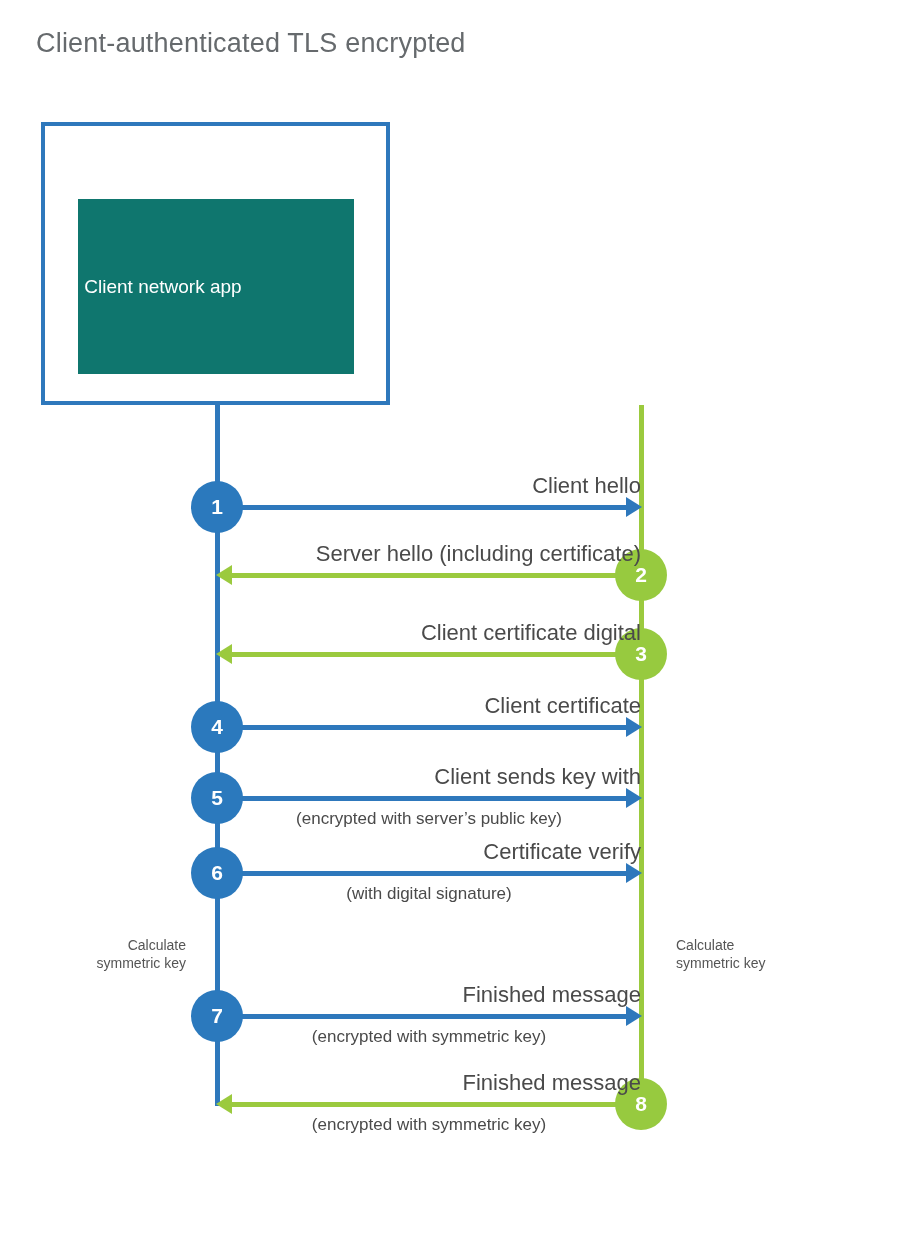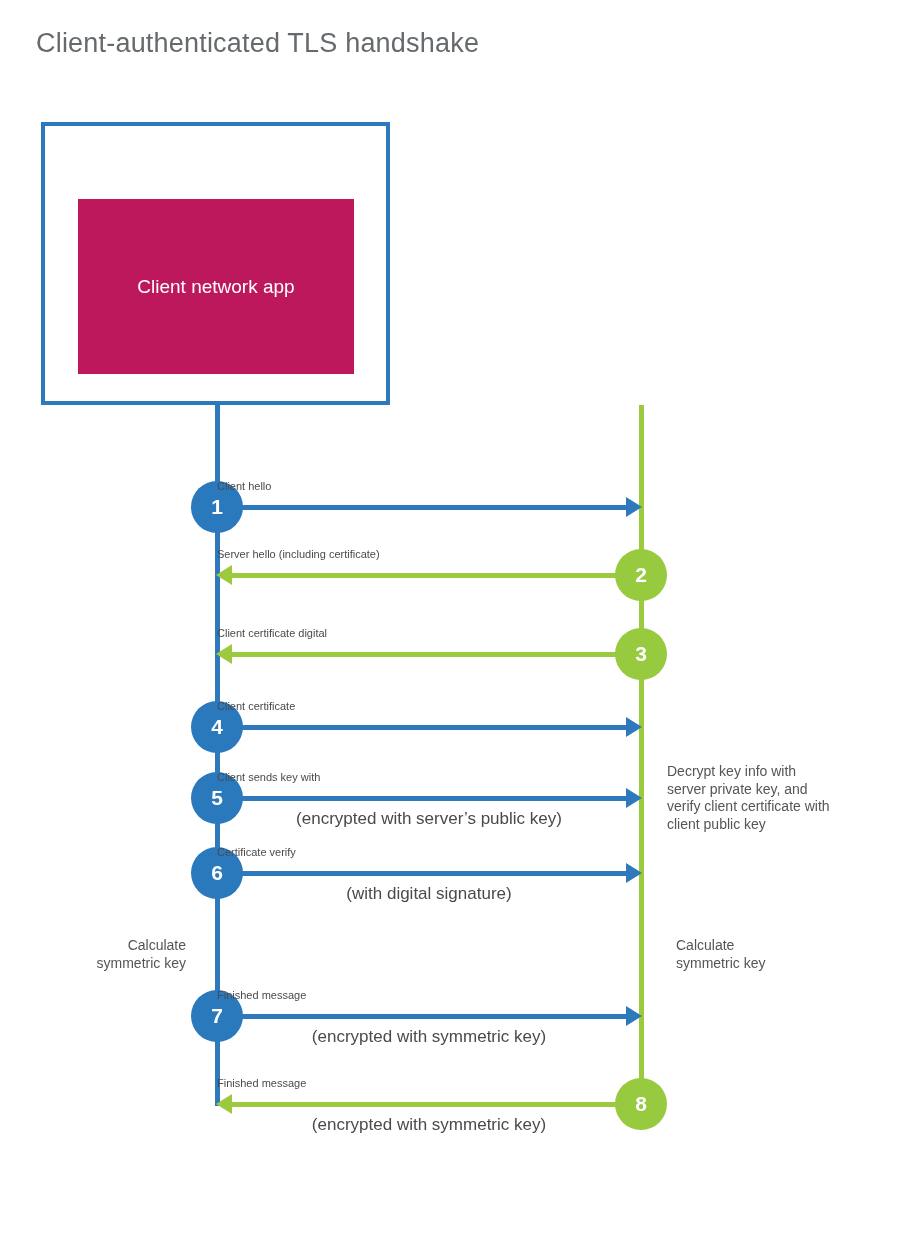--- a/index.html
+++ b/index.html
@@ -8,58 +8,58 @@
     font-family:"Liberation Sans","DejaVu Sans",sans-serif;
   }
   .abs{position:absolute;}
   
   .page-title{left:36px;top:28px;font-size:27px;font-weight:300;color:#666a6d;letter-spacing:.2px;}
   
   .actor-box{box-sizing:border-box;top:122px;height:283px;background:#fff;}
   .client-box{left:41px;width:349px;border:4px solid #2e78bc;}
   .server-box{left:430px;width:423px;border:4px solid #9bca3e;}
   .actor-title{display:block;text-align:center;margin-top:25px;font-size:19px;font-weight:bold;color:#3b3b3b;}
-  .client-app{position:absolute;left:33px;top:73px;width:276px;height:175px;background:#be185d;
-    display:flex;align-items:center;justify-content:center;text-align:center;}
+  .client-app{position:absolute;left:33px;top:73px;width:276px;height:175px;background:#0f766e;
+    display:flex;align-items:center;justify-content:flex-start;text-align:center;}
   .client-app span{color:#fff;font-size:19px;line-height:26px;width:170px;display:block;}
   .server-bar{position:absolute;left:40px;width:336px;height:48px;background:#afd682;
     display:flex;align-items:center;justify-content:center;}
   .server-bar span{color:#fff;font-size:19px;}
   .bar1{top:74px;height:49px;} .bar2{top:137px;} .bar3{top:198px;}
   
   .lifeline{width:5px;top:405px;}
   .lifeline.blue{left:215px;height:701px;background:#2e78bc;}
   .lifeline.green{left:639px;height:700px;background:#9bca3e;}
   
   .step{position:absolute;left:0;width:900px;height:0;}
   .hline{position:absolute;top:-2px;height:5px;}
   .hline.blue{background:#2e78bc;} .hline.green{background:#9bca3e;}
   .ah{position:absolute;top:-10px;width:0;height:0;border-top:10px solid transparent;border-bottom:10px solid transparent;}
   .ah.right{border-left:16px solid #2e78bc;}
   .ah.left{border-right:16px solid #9bca3e;}
   .badge{position:absolute;top:-26px;width:52px;height:52px;border-radius:50%;
     display:flex;align-items:center;justify-content:center;color:#fff;font-size:21px;font-weight:bold;}
   .badge.blue{left:191px;background:#2b79bd;}
   .badge.green{left:615px;background:#97ca3f;}
-  .msg-label{position:absolute;left:217px;width:424px;top:-32px;text-align:left;
-    font-size:11px;line-height:22px;color:#4a4a4a;}
+  .msg-label{position:absolute;left:217px;width:424px;top:-32px;text-align:right;
+    font-size:22px;line-height:22px;color:#4a4a4a;}
   .msg-sub{position:absolute;left:217px;width:424px;top:12px;text-align:center;
     font-size:17px;line-height:18px;color:#4a4a4a;}
   
   .note{font-size:14px;line-height:17.5px;color:#555;}
   .note-decrypt{left:667px;top:763px;width:170px;text-align:left;}
   .calc-left{left:78px;top:937px;width:108px;text-align:right;}
   .calc-right{left:676px;top:937px;width:108px;text-align:left;}
 </style>
 </head>
 <body>
 
 <div id="canvas">
 
-  <div class="abs page-title">Client-authenticated TLS handshake</div>
+  <div class="abs page-title">Client-authenticated TLS encrypted</div>
 
   <div class="abs actor-box client-box">
     <div class="client-app">
       <span>Client network app</span>
     </div>
   </div>
 
 
   <div class="abs lifeline blue"></div>
   <div class="abs lifeline green"></div>
@@ -133,17 +133,16 @@
   <div class="step" style="top:1104px">
     <div class="hline green" style="left:232px;width:409px"></div>
     <div class="ah left" style="left:216px"></div>
     <div class="badge green">
         <span>8</span>
       </div>
     <div class="msg-label">Finished message</div>
     <div class="msg-sub">(encrypted with symmetric key)</div>
   </div>
 
-  <div class="abs note note-decrypt">Decrypt key info with server private key, and verify client certificate with client public key</div>
   <div class="abs note calc-left">Calculate symmetric key</div>
   <div class="abs note calc-right">Calculate symmetric key</div>
 
 </div>
 
 </body></html>

